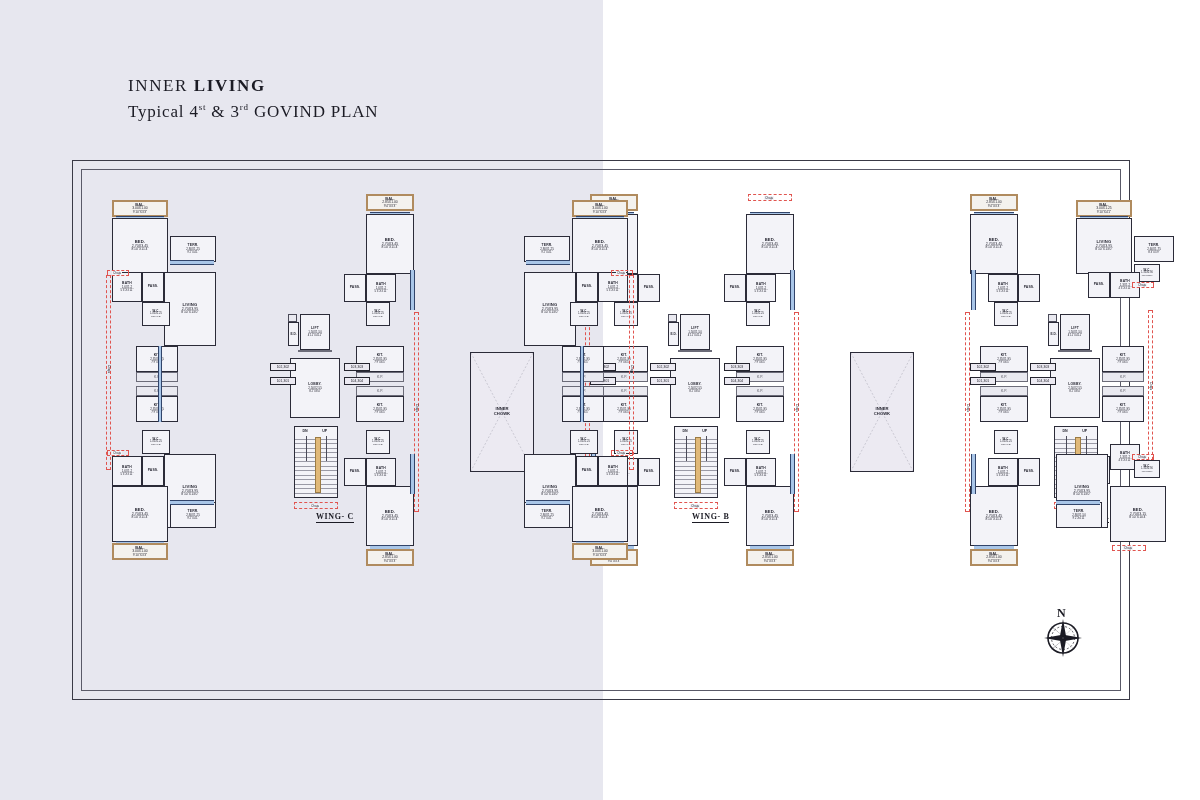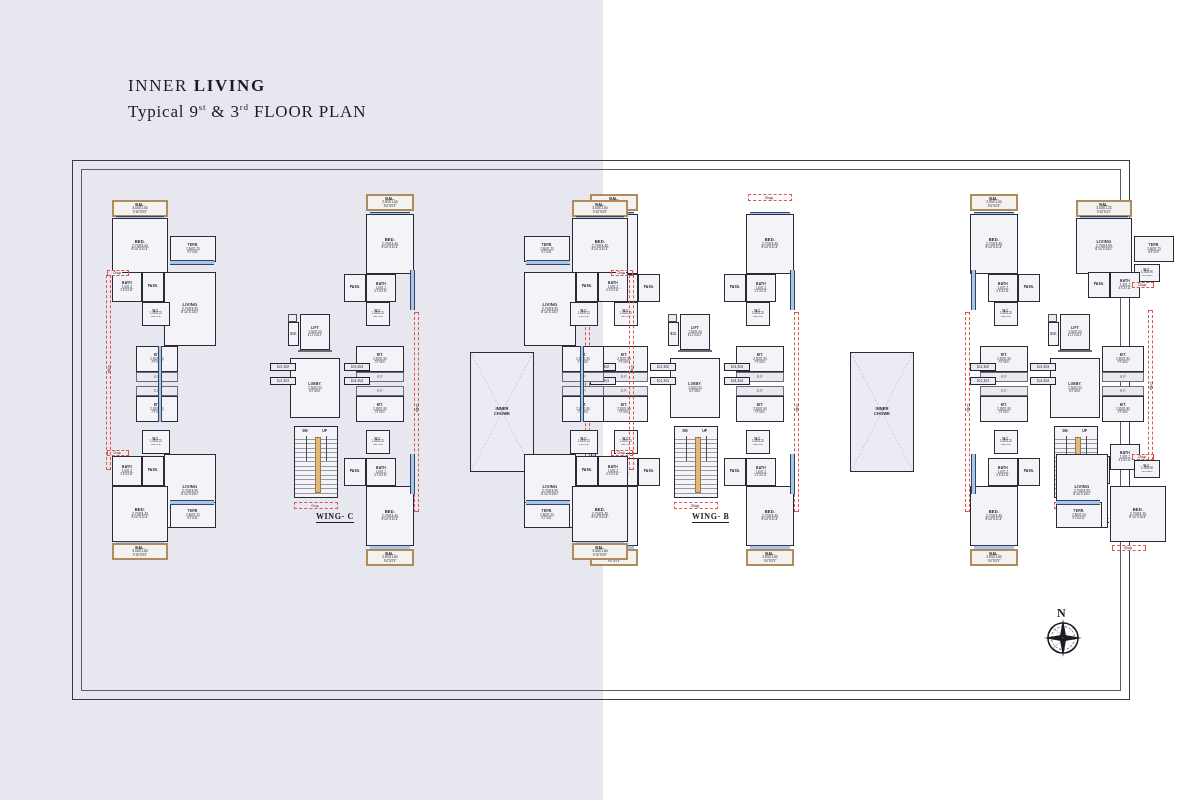--- a/index.html
+++ b/index.html
@@ -76,21 +76,21 @@
   #compass{position:absolute;left:1030px;top:600px;width:66px;height:66px;}
 </style>
 </head>
 <body>
 
 <div id="bg-left"></div>
 <div id="bg-right"></div>
 
 <div id="title">
   <div class="l1"><span>INNER </span><b>LIVING</b></div>
-  <div class="l2"><span>Typical 9</span><sup>st</sup><span> &amp; 3</span><sup>rd</sup><span> FLOOR PLAN</span></div>
+  <div class="l2"><span>Typical 4</span><sup>st</sup><span> &amp; 3</span><sup>rd</sup><span> GOVIND PLAN</span></div>
 </div>
 
 <div id="frame">
     <div id="frame-inner"></div>
   </div>
 
 <div id="plan">
     <div class="bal" style="left: 40px; top: 40px; width: 56px; height: 17px;">
       <span class="n">BAL.</span>
       <span class="d">3.00X1.00</span>

